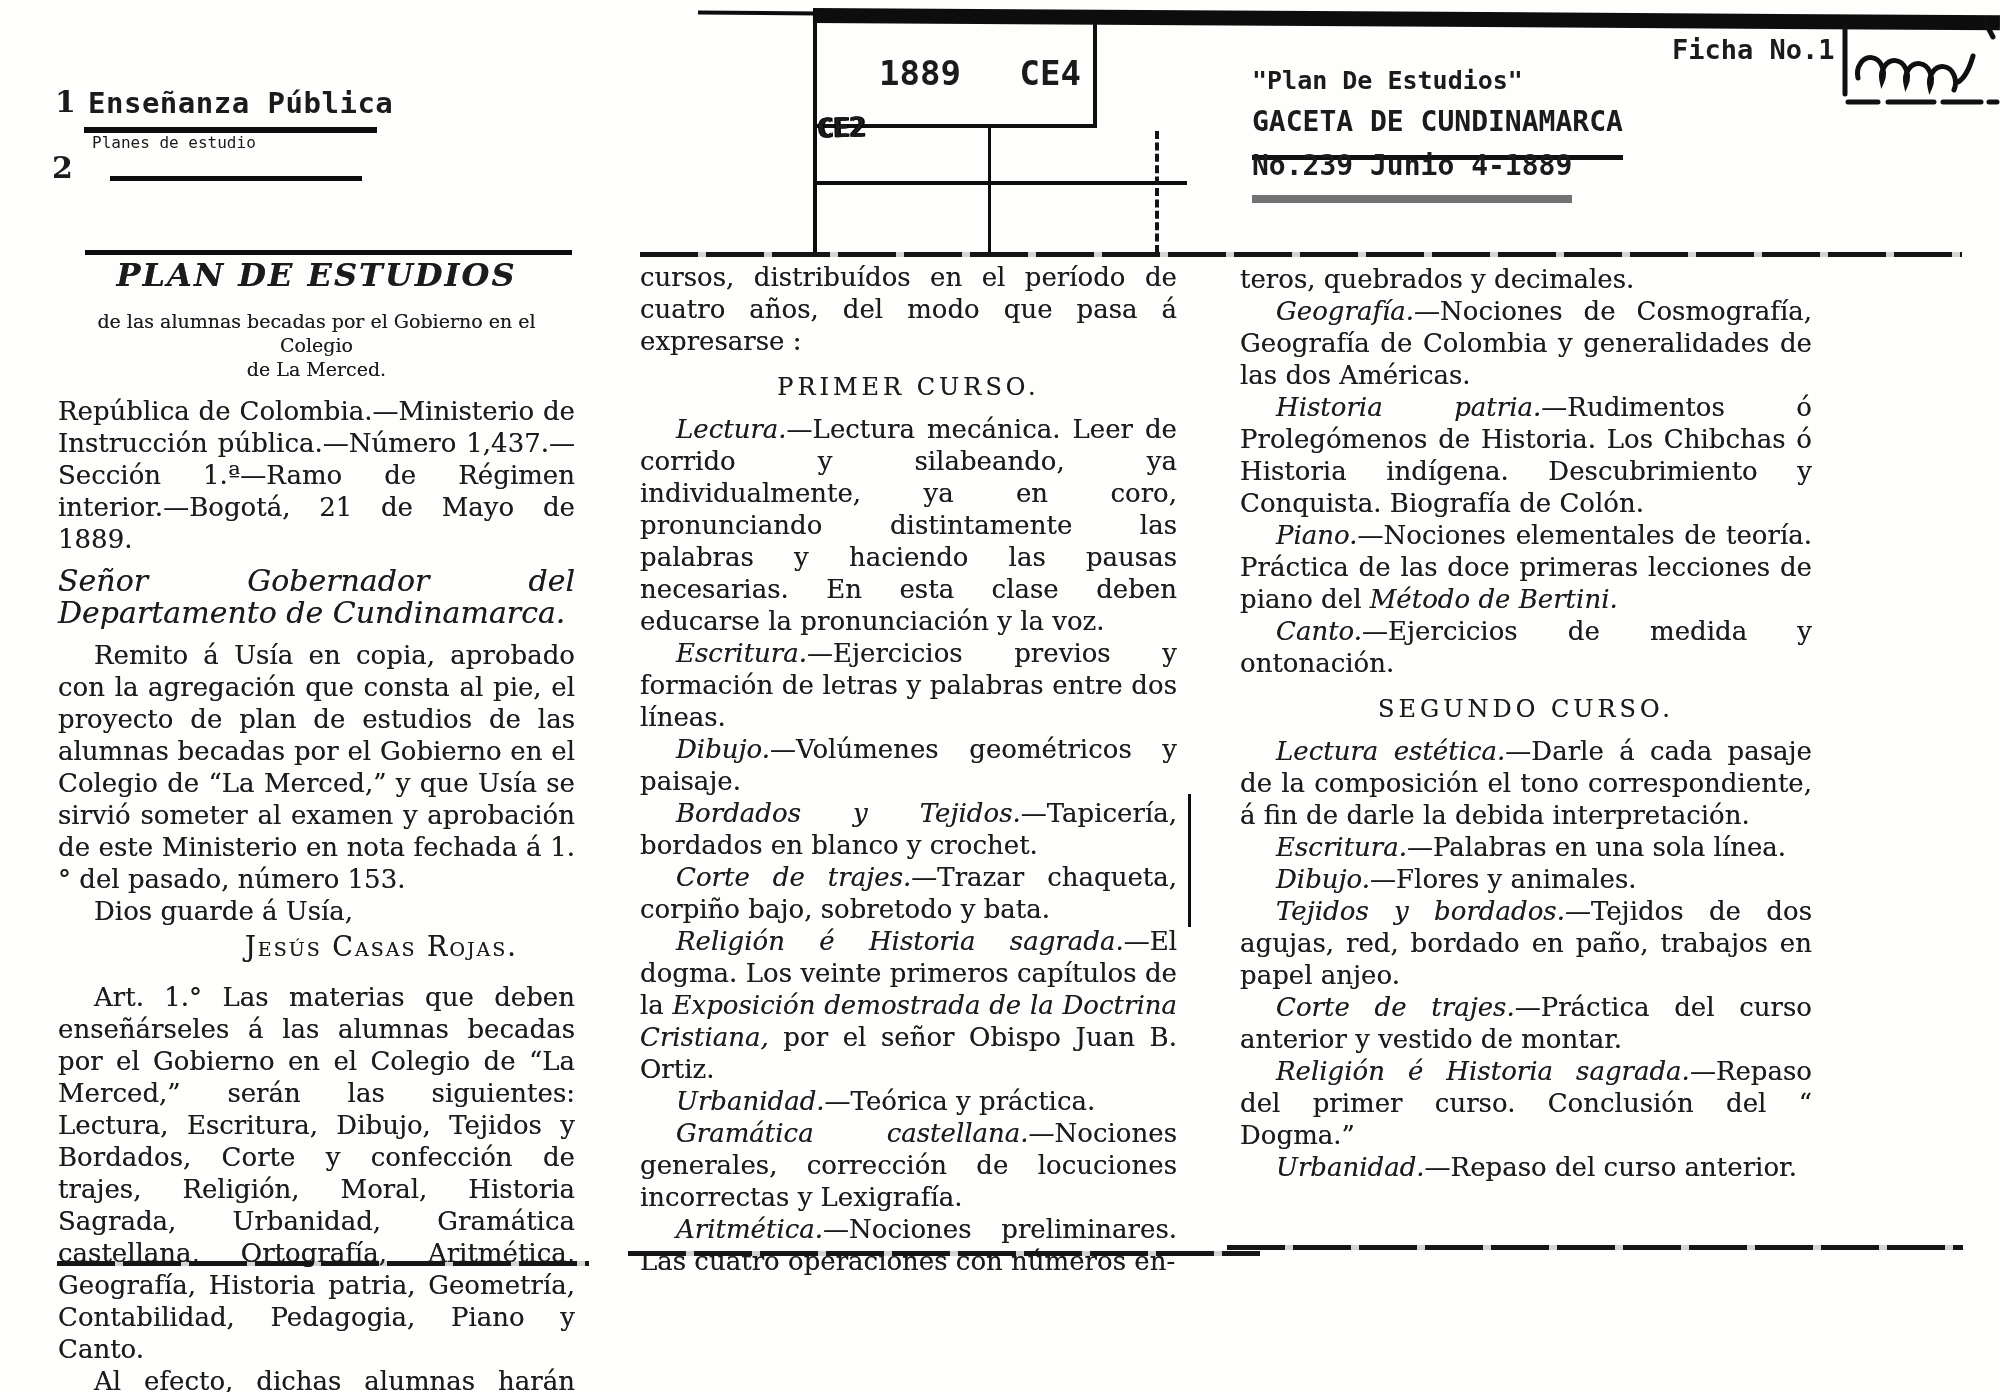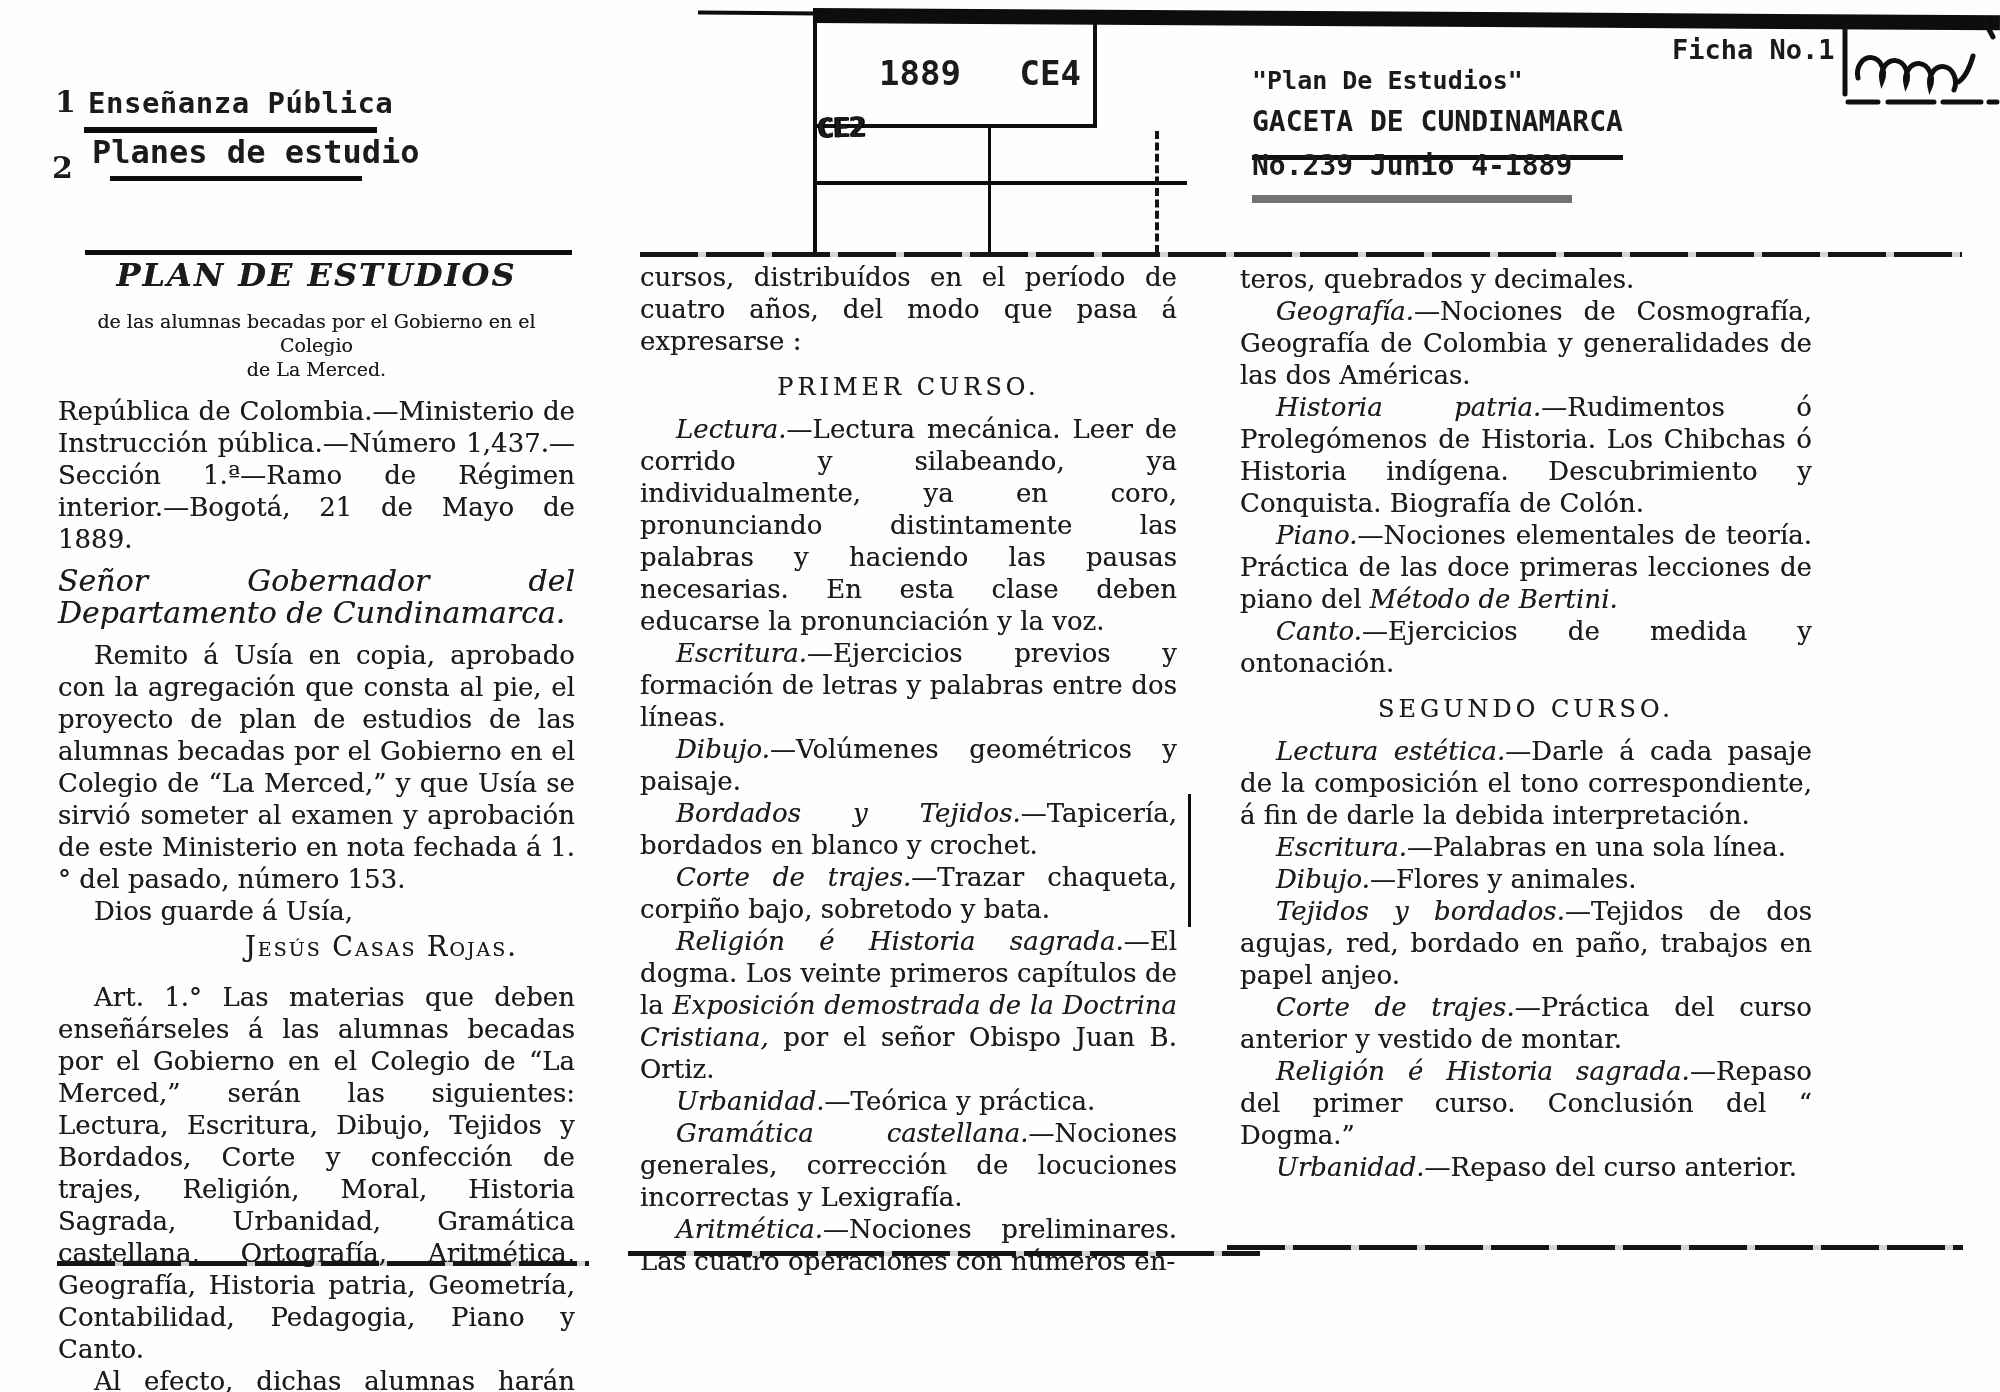--- a/index.html
+++ b/index.html
@@ -7,21 +7,21 @@
         font-family:"DejaVu Serif",serif;color:#1b1b1b;}
   .mono{font-family:"DejaVu Sans Mono","Liberation Mono",monospace;font-weight:bold;}
   .abs{position:absolute;}
   .bar{position:absolute;background:#0d0d0d;}
   .dashrule{position:absolute;height:5px;
     background:repeating-linear-gradient(90deg,#161616 0 58px,rgba(22,22,22,.18) 58px 66px);}
   
   .hmark{position:absolute;font-family:"DejaVu Serif",serif;font-weight:bold;font-size:30px;}
   #hl-title{left:88px;top:86px;font-size:29px;letter-spacing:.5px;}
   #hl-underline1{left:84px;top:127px;width:293px;height:6px;}
-  #hl-subtitle{left:92px;top:133px;font-size:32px;font-weight:700;}
+  #hl-subtitle{left:92px;top:133px;font-size:16px;font-weight:400;}
   #hl-underline2{left:110px;top:176px;width:252px;height:5px;}
   
   .stampbox{position:absolute;left:813px;top:21px;width:284px;height:107px;box-sizing:border-box;
             border:4px solid #101010;border-top:none;display:flex;align-items:center;}
   .stampbox .year{margin-left:62px;font-size:34px;}
   .stampbox .code{margin-left:auto;margin-right:12px;font-size:34px;}
   #ce2{left:817px;top:112px;font-size:27px;font-weight:900;transform:rotate(-1.5deg);
        text-shadow:1.5px 0 0 #000,-1px 0 0 #000;}
   
   #hr-line1{left:1252px;top:66px;font-size:25px;}

